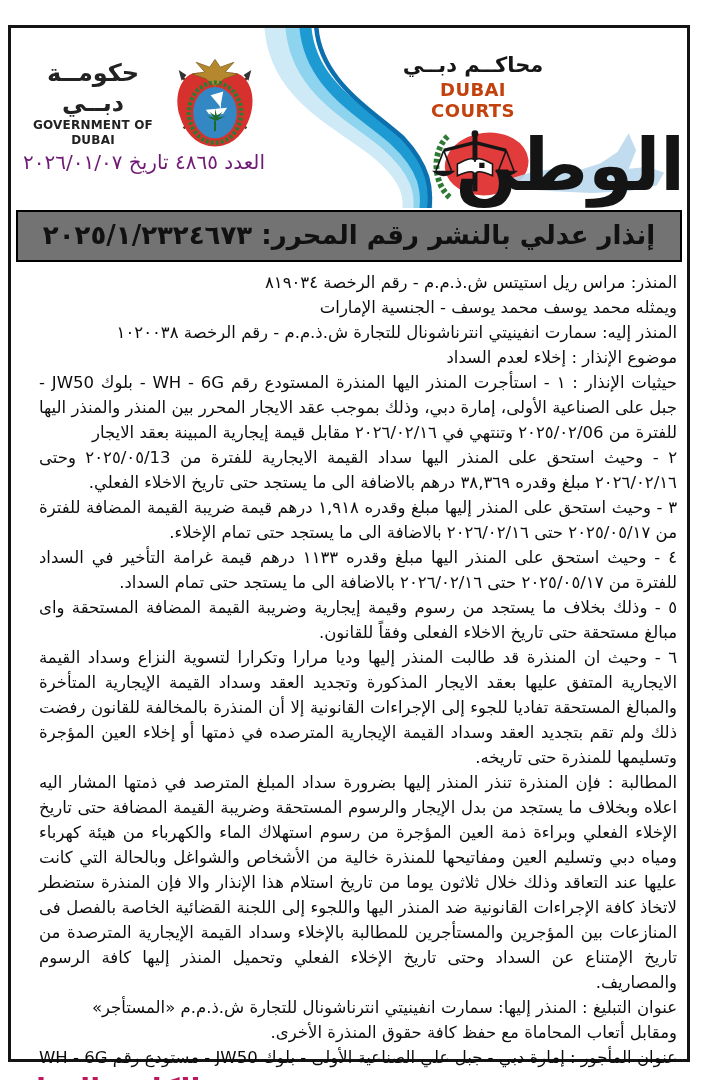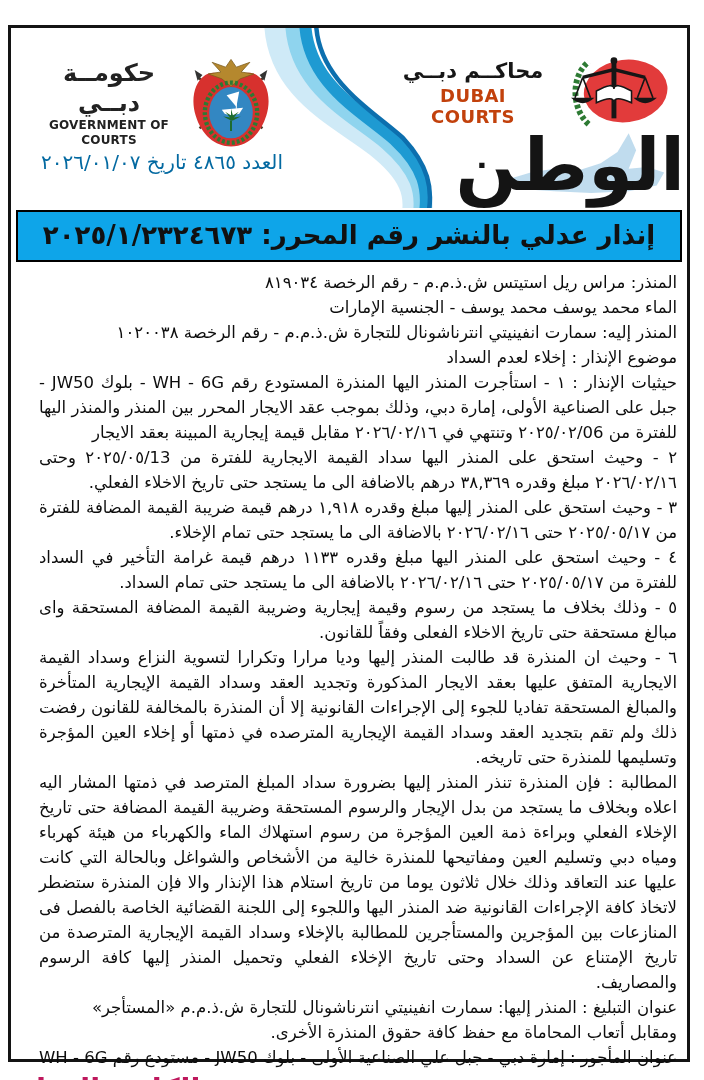--- a/index.html
+++ b/index.html
@@ -7,35 +7,35 @@
     width:704px;height:1080px;background:#ffffff;position:relative;
     font-family:"DejaVu Sans", sans-serif;color:#0d0d0d;overflow:hidden;
   }
   .sheet{
     position:absolute;left:8px;top:25px;width:682px;height:1037px;
     border:3px solid #141414;box-sizing:border-box;background:#fff;
   }
   
   .header{position:relative;height:180px;overflow:hidden;}
   .ribbon{position:absolute;left:0;top:0;z-index:0;}
-  .gov-block{position:absolute;top:26px;left:28px;display:flex;align-items:center;gap:6px;z-index:2;}
+  .gov-block{position:absolute;top:26px;left:12px;display:flex;align-items:center;gap:6px;z-index:2;}
   .gov-text{width:140px;text-align:center;}
   .gov-ar{font-size:24px;font-weight:bold;color:#222;direction:rtl;line-height:30px;}
   .gov-en{font-size:12px;font-weight:bold;color:#222;letter-spacing:.2px;line-height:15px;}
-  .issue{position:absolute;top:122px;left:12px;width:260px;font-size:20px;direction:rtl;text-align:right;z-index:2;color:#0369a1;}
-  .courts-block{position:absolute;top:24px;left:386px;display:flex;align-items:center;gap:4px;z-index:2;}
+  .issue{position:absolute;top:122px;left:12px;width:260px;font-size:20px;direction:rtl;text-align:left;z-index:2;color:#701a75;}
+  .courts-block{position:absolute;top:24px;left:386px;display:flex;align-items:center;gap:4px;z-index:2;flex-direction:column;}
   .courts-text{width:152px;text-align:center;}
   .courts-ar{font-size:21px;font-weight:bold;direction:rtl;line-height:27px;color:#161616;}
   .courts-en{font-size:18px;font-weight:bold;letter-spacing:.4px;line-height:21px;color:#c2410c;}
   .watan{position:absolute;top:96px;left:468px;width:206px;height:84px;z-index:2;text-align:center;}
   .watan-map{position:absolute;left:0;top:0;z-index:0;}
   .watan-text{position:relative;z-index:1;font-size:72px;font-weight:900;line-height:82px;color:#141414;direction:rtl;}
   
   .title-bar{
-    margin:2px 5px 3px 5px;border:2px solid #000;background:#0ea5e9;
+    margin:2px 5px 3px 5px;border:2px solid #000;background:#737373;
     text-align:center;direction:rtl;font-size:26px;font-weight:bold;
     padding:8px 4px 10px 4px;color:#111;position:relative;z-index:3;
   }
   
   .content{
     padding:5px 10px 0 28px;direction:rtl;text-align:justify;
     font-size:16.5px;line-height:25px;color:#0d0d0d;
   }
   .content p{margin:0;}
   .footer-row{
@@ -55,21 +55,21 @@
     <svg class="ribbon" width="682" height="180" viewBox="0 0 682 180">
       <path d="M268,-10 C268,60 330,85 368,115 C402,142 412,165 404,195" fill="none" stroke="#cfeaf7" stroke-width="30"></path>
       <path d="M282,-10 C282,58 340,84 376,114 C406,140 416,164 408,195" fill="none" stroke="#8fd4ee" stroke-width="16"></path>
       <path d="M294,-10 C294,55 350,82 384,112 C412,138 420,162 412,195" fill="none" stroke="#1e9ad2" stroke-width="12"></path>
       <path d="M305,-8 C305,50 358,80 392,110 C416,136 424,160 416,192" fill="none" stroke="#0c6fae" stroke-width="4.5"></path>
     </svg>
 
     <div class="gov-block">
       <div class="gov-text">
         <div class="gov-ar">حكومــة دبــي</div>
-        <div class="gov-en">GOVERNMENT OF COURTS</div>
+        <div class="gov-en">GOVERNMENT OF DUBAI</div>
       </div>
       <svg width="92" height="98" viewBox="0 0 95 100">
         <line x1="14" y1="24" x2="80" y2="76" stroke="#4a3a28" stroke-width="2.5"></line>
         <line x1="81" y1="24" x2="15" y2="76" stroke="#4a3a28" stroke-width="2.5"></line>
         <polygon points="10,16 18,21 13,27" fill="#333"></polygon>
         <polygon points="85,16 77,21 82,27" fill="#333"></polygon>
         <path d="M47.5,28 C42,20 30,16 21,21 C9,29 6,47 11,63 C17,83 31,95 47.5,95 C64,95 78,83 84,63 C89,47 86,29 74,21 C65,16 53,20 47.5,28 Z" fill="#d7312e"></path>
         <path d="M47.5,5 L53,13 L67,8 L58,18 L71,20 L57,25 L47.5,33 L38,25 L24,20 L37,18 L28,8 L42,13 Z" fill="#b5882e" stroke="#7c5c1d" stroke-width="0.8"></path>
         <ellipse cx="47.5" cy="60" rx="27" ry="31" fill="none" stroke="#2d7a33" stroke-width="4.5" stroke-dasharray="3 2.2"></ellipse>
         <ellipse cx="47.5" cy="60" rx="22.5" ry="26.5" fill="#3387c2"></ellipse>
@@ -109,21 +109,21 @@
       <div class="watan-text">الوطن</div>
     </div>
   </div>
 
   <div class="title-bar">
     <span>إنذار عدلي بالنشر رقم المحرر: ٢٠٢٥/١/٢٣٢٤٦٧٣</span>
   </div>
 
   <div class="content">
     <p>المنذر: مراس ريل استيتس ش.ذ.م.م - رقم الرخصة ٨١٩٠٣٤</p>
-    <p>الماء محمد يوسف محمد يوسف - الجنسية الإمارات</p>
+    <p>ويمثله محمد يوسف محمد يوسف - الجنسية الإمارات</p>
     <p>المنذر إليه: سمارت انفينيتي انترناشونال للتجارة ش.ذ.م.م - رقم الرخصة ١٠٢٠٠٣٨</p>
     <p>موضوع الإنذار : إخلاء لعدم السداد</p>
     <p>حيثيات الإنذار : ١ - استأجرت المنذر اليها المنذرة المستودع رقم WH - 6G - بلوك JW50 - جبل على الصناعية الأولى، إمارة دبي، وذلك بموجب عقد الايجار المحرر بين المنذر والمنذر اليها للفترة من ٢٠٢٥/٠٢/06 وتنتهي في ٢٠٢٦/٠٢/١٦ مقابل قيمة إيجارية المبينة بعقد الايجار</p>
     <p>٢ - وحيث استحق على المنذر اليها سداد القيمة الايجارية للفترة من ٢٠٢٥/٠٥/13 وحتى ٢٠٢٦/٠٢/١٦ مبلغ وقدره ٣٨,٣٦٩ درهم بالاضافة الى ما يستجد حتى تاريخ الاخلاء الفعلي.</p>
     <p>٣ - وحيث استحق على المنذر إليها مبلغ وقدره ١,٩١٨ درهم قيمة ضريبة القيمة المضافة للفترة من ٢٠٢٥/٠٥/١٧ حتى ٢٠٢٦/٠٢/١٦ بالاضافة الى ما يستجد حتى تمام الإخلاء.</p>
     <p>٤ - وحيث استحق على المنذر اليها مبلغ وقدره ١١٣٣ درهم قيمة غرامة التأخير في السداد للفترة من ٢٠٢٥/٠٥/١٧ حتى ٢٠٢٦/٠٢/١٦ بالاضافة الى ما يستجد حتى تمام السداد.</p>
     <p>٥ - وذلك بخلاف ما يستجد من رسوم وقيمة إيجارية وضريبة القيمة المضافة المستحقة واى مبالغ مستحقة حتى تاريخ الاخلاء الفعلى وفقاً للقانون.</p>
     <p>٦ - وحيث ان المنذرة قد طالبت المنذر إليها وديا مرارا وتكرارا لتسوية النزاع وسداد القيمة الايجارية المتفق عليها بعقد الايجار المذكورة وتجديد العقد وسداد القيمة الإيجارية المتأخرة والمبالغ المستحقة تفاديا للجوء إلى الإجراءات القانونية إلا أن المنذرة بالمخالفة للقانون رفضت ذلك ولم تقم بتجديد العقد وسداد القيمة الإيجارية المترصده في ذمتها أو إخلاء العين المؤجرة وتسليمها للمنذرة حتى تاريخه.</p>
     <p>المطالبة : فإن المنذرة تنذر المنذر إليها بضرورة سداد المبلغ المترصد في ذمتها المشار اليه اعلاه وبخلاف ما يستجد من بدل الإيجار والرسوم المستحقة وضريبة القيمة المضافة حتى تاريخ الإخلاء الفعلي وبراءة ذمة العين المؤجرة من رسوم استهلاك الماء والكهرباء من هيئة كهرباء ومياه دبي وتسليم العين ومفاتيحها للمنذرة خالية من الأشخاص والشواغل وبالحالة التي كانت عليها عند التعاقد وذلك خلال ثلاثون يوما من تاريخ استلام هذا الإنذار والا فإن المنذرة ستضطر لاتخاذ كافة الإجراءات القانونية ضد المنذر اليها واللجوء إلى اللجنة القضائية الخاصة بالفصل فى المنازعات بين المؤجرين والمستأجرين للمطالبة بالإخلاء وسداد القيمة الإيجارية المترصدة من تاريخ الإمتناع عن السداد وحتى تاريخ الإخلاء الفعلي وتحميل المنذر إليها كافة الرسوم والمصاريف.</p>
     <p>عنوان التبليغ : المنذر إليها: سمارت انفينيتي انترناشونال للتجارة ش.ذ.م.م «المستأجر»</p>

